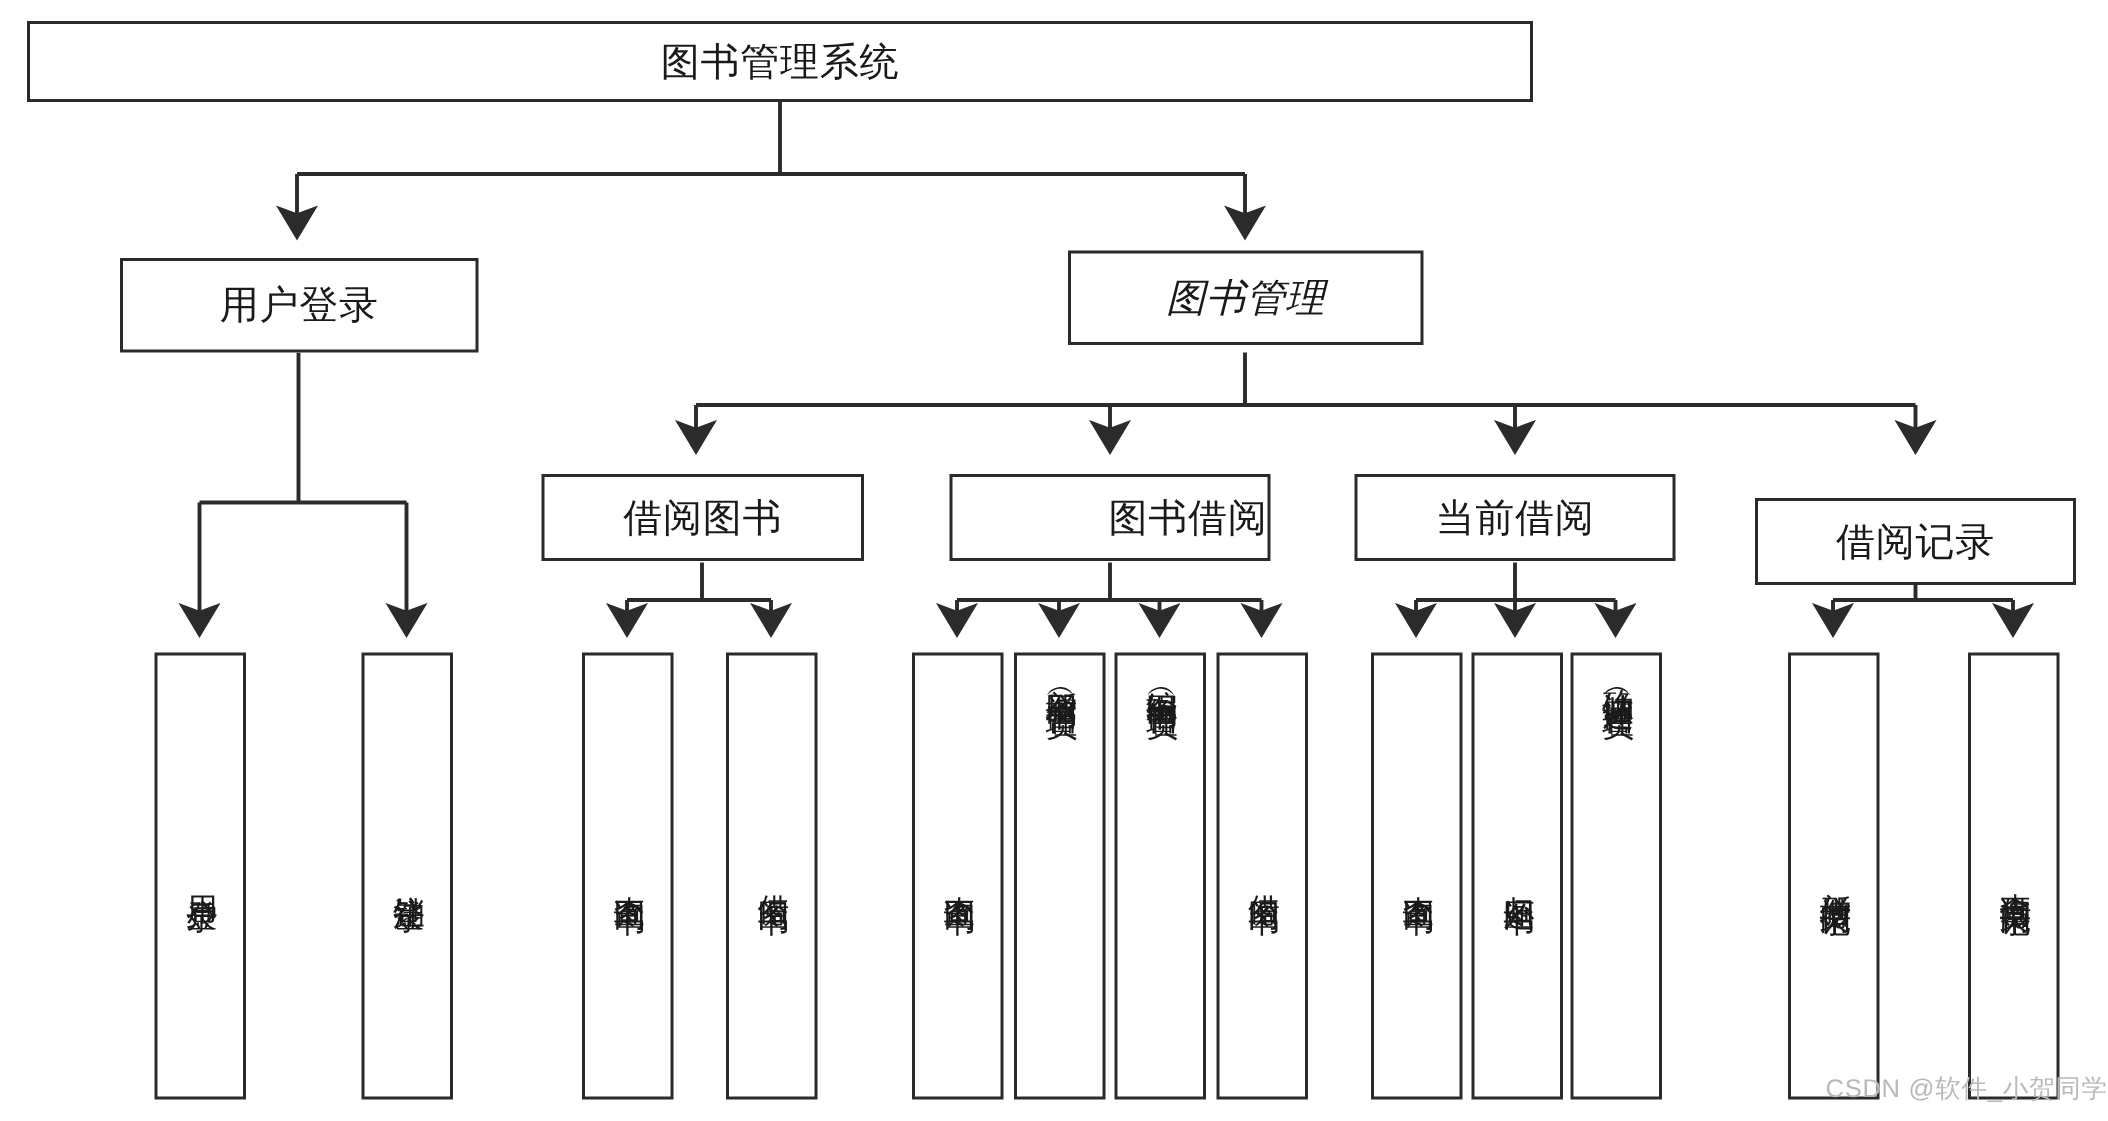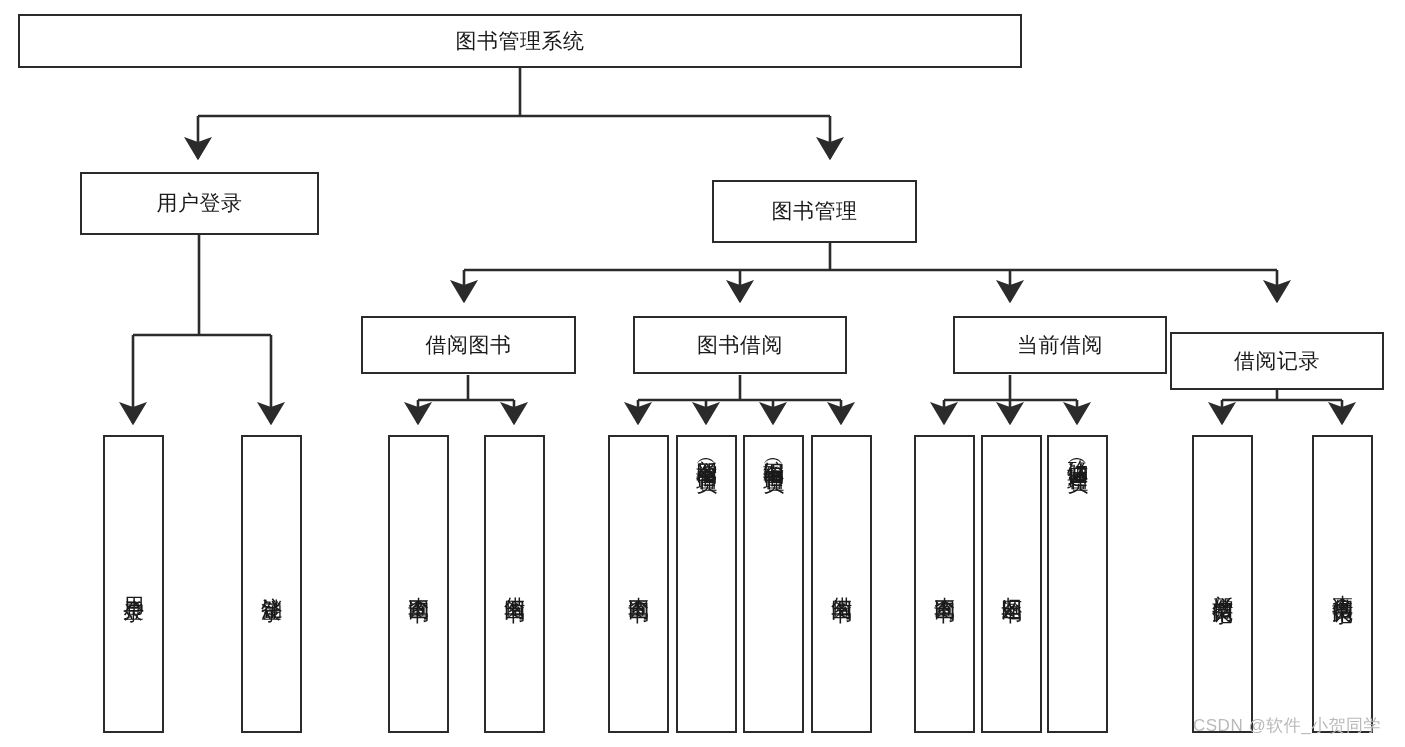--- a/index.html
+++ b/index.html
@@ -36,21 +36,21 @@
     color: #1a1a1a;
     text-align: center;
   }
   .node .label {
     display: block;
     line-height: 1.16;
     letter-spacing: 0.5px;
   }
   .node.horizontal .label {
     writing-mode: horizontal-tb;
-    font-size: 21px;
+    font-size: 26px;
   }
   .node.vertical {
     align-items: flex-start;
     padding-top: 6px;
   }
   .node.vertical .label {
     writing-mode: vertical-rl;
     text-orientation: upright;
     font-size: 21px;
     letter-spacing: 2px;
@@ -60,20 +60,21 @@
     align-items: center;
     padding-top: 0;
   }
   .watermark {
     position: absolute;
     color: #b9b9b9;
     font-size: 17px;
     letter-spacing: 0.5px;
     white-space: nowrap;
     user-select: none;
+    padding-left: 24px;
   }
 </style>
 </head>
 <body>
 
 <div id="canvas">
 
   <svg id="wires" viewBox="0 0 1405 747" xmlns="http://www.w3.org/2000/svg">
     <defs>
       <marker id="arrow" viewBox="0 0 10 12" refX="9" refY="6" markerWidth="9" markerHeight="11" orient="auto-start-reverse">
@@ -124,31 +125,31 @@
     </g>
   </svg>
 
   <div class="node horizontal" style="left:18px; top:14px; width:1004px; height:54px;">
     <span class="label">图书管理系统</span>
   </div>
 
   <div class="node horizontal" style="left:80px; top:172px; width:239px; height:63px;">
     <span class="label">用户登录</span>
   </div>
-  <div class="node horizontal" style="left:712px; top:180px; width:205px; height:63px;">
+  <div class="node horizontal" style="left:712px; top:167px; width:237px; height:63px;font-style:italic;">
     <span class="label">图书管理</span>
   </div>
 
   <div class="node horizontal" style="left:361px; top:316px; width:215px; height:58px;">
     <span class="label">借阅图书</span>
   </div>
-  <div class="node horizontal" style="left:633px; top:316px; width:214px; height:58px;">
+  <div class="node horizontal" style="left:633px; top:316px; width:214px; height:58px;justify-content:flex-end;">
     <span class="label">图书借阅</span>
   </div>
-  <div class="node horizontal" style="left:953px; top:316px; width:214px; height:58px;">
+  <div class="node horizontal" style="left:903px; top:316px; width:214px; height:58px;">
     <span class="label">当前借阅</span>
   </div>
   <div class="node horizontal" style="left:1170px; top:332px; width:214px; height:58px;">
     <span class="label">借阅记录</span>
   </div>
 
   <div class="node vertical short" style="left:103px; top:435px; width:61px; height:298px;">
     <span class="label">用户登录</span>
   </div>
   <div class="node vertical short" style="left:241px; top:435px; width:61px; height:298px;">

